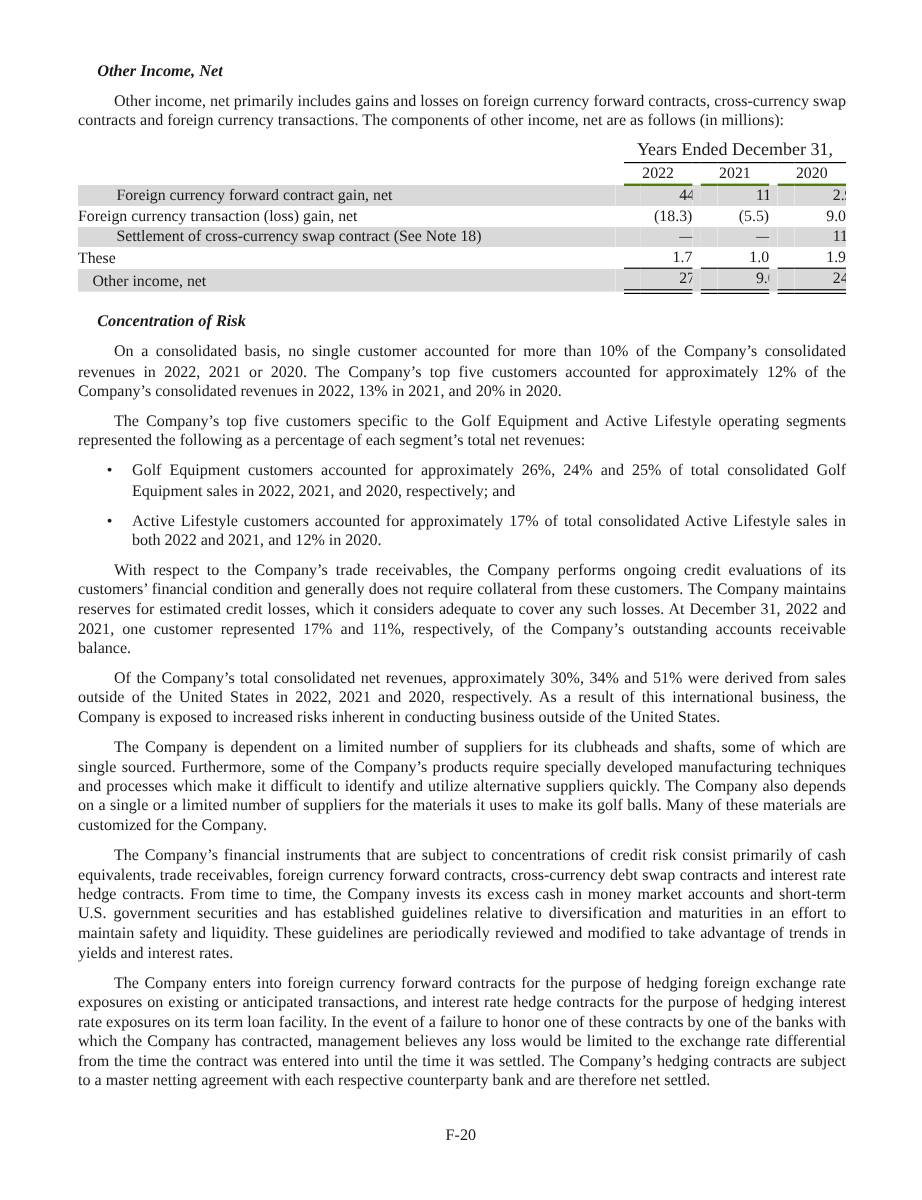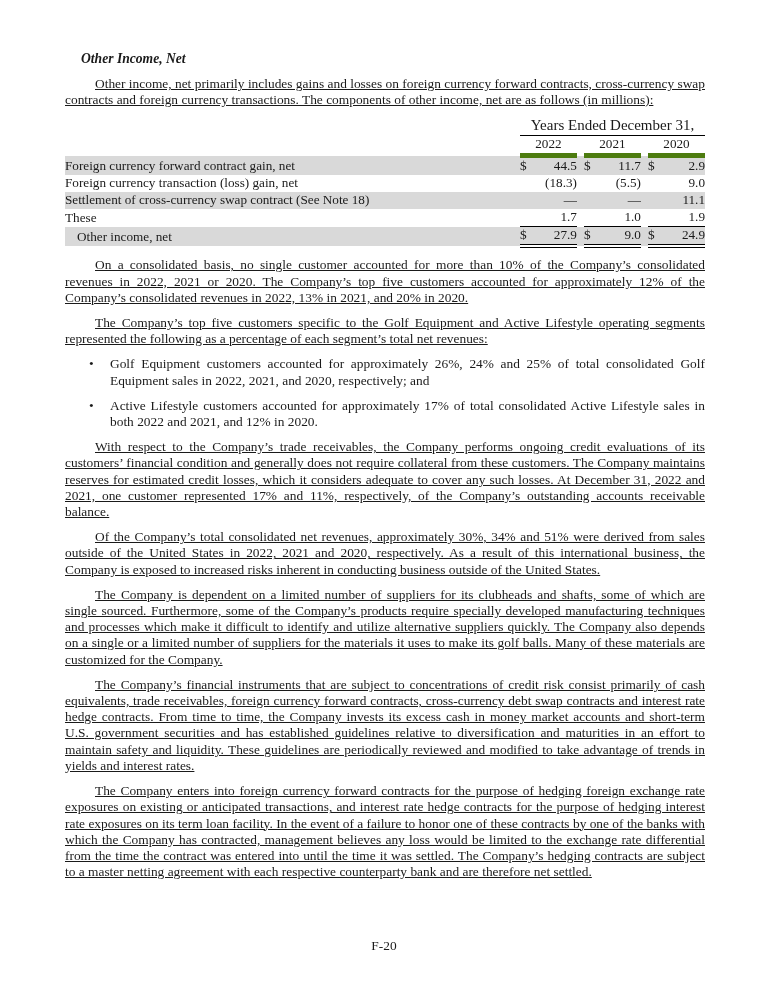--- a/index.html
+++ b/index.html
@@ -12,21 +12,21 @@
   .content{position:absolute;left:65px;top:50px;width:640px;}
 
   .heading{
     font-size:13.6px;font-weight:bold;font-style:italic;
     margin:0 0 0 16px;line-height:17px;
   }
   .heading.gap{margin-top:14px;}
 
   p.body{
     font-size:13.4px;line-height:16.2px;text-align:justify;
-    text-indent:30px;margin:9px 0 0 0;text-decoration:underline;
+    text-indent:30px;margin:9px 0 0 0;
   }
 
   
   table.fin{
     width:100%;border-collapse:collapse;table-layout:fixed;
     font-size:13.2px;margin-top:9px;
   }
   table.fin td,table.fin th{
     padding:0 0 1px 0;height:16px;vertical-align:bottom;
     font-weight:normal;white-space:nowrap;overflow:hidden;
@@ -34,28 +34,28 @@
   col.c-lbl{width:auto;}
   col.c-sp{width:7px;}
   col.c-d{width:14px;}
   col.c-v{width:43px;}
 
   .lbl{text-align:left;padding-left:3px;}
   .d{text-align:left;padding-left:1px;}
   .v{text-align:right;padding-right:3px;}
   .sp{}
 
-  tr.shade td{background:#d9d9d9;}
+  tr.shade td{background:#d9d9d9;padding-left:32px;}
   th.period{
     text-align:center;font-weight:bold;font-size:15px;
     border-bottom:1px solid #000;padding-bottom:2px;
   }
   th.year{
     text-align:center;font-weight:bold;font-size:13.2px;
-    border-bottom:5px solid #4d7c0f;padding-bottom:2px;
+    border-bottom:2px solid #4d7c0f;padding-bottom:2px;
   }
   tr.pre-total td.d,tr.pre-total td.v{border-bottom:1px solid #000;}
   tr.total td.d,tr.total td.v{border-bottom:4px double #000;}
   tr.total td.lbl{padding-left:12px;}
 
   
   ul.bullets{list-style:none;margin:0;padding:0 0 0 24px;}
   ul.bullets li{
     position:relative;padding-left:21px;margin-top:9px;
     font-size:13.4px;line-height:16.2px;text-align:justify;
@@ -161,20 +161,21 @@
           <td class="sp"></td>
           <td class="d">$</td>
           <td class="v">9.0</td>
           <td class="sp"></td>
           <td class="d">$</td>
           <td class="v">24.9</td>
         </tr>
       </tbody>
     </table>
 
+    <h3 class="heading gap">Concentration of Risk</h3>
     <p class="body">On a consolidated basis, no single customer accounted for more than 10% of the Company’s consolidated revenues in 2022, 2021 or 2020. The Company’s top five customers accounted for approximately 12% of the Company’s consolidated revenues in 2022, 13% in 2021, and 20% in 2020.</p>
     <p class="body">The Company’s top five customers specific to the Golf Equipment and Active Lifestyle operating segments represented the following as a percentage of each segment’s total net revenues:</p>
 
     <ul class="bullets">
       <li>
         <span class="bullet-marker">•</span>
         <span>Golf Equipment customers accounted for approximately 26%, 24% and 25% of total consolidated Golf Equipment sales in 2022, 2021, and 2020, respectively; and</span>
       </li>
       <li>
         <span class="bullet-marker">•</span>

